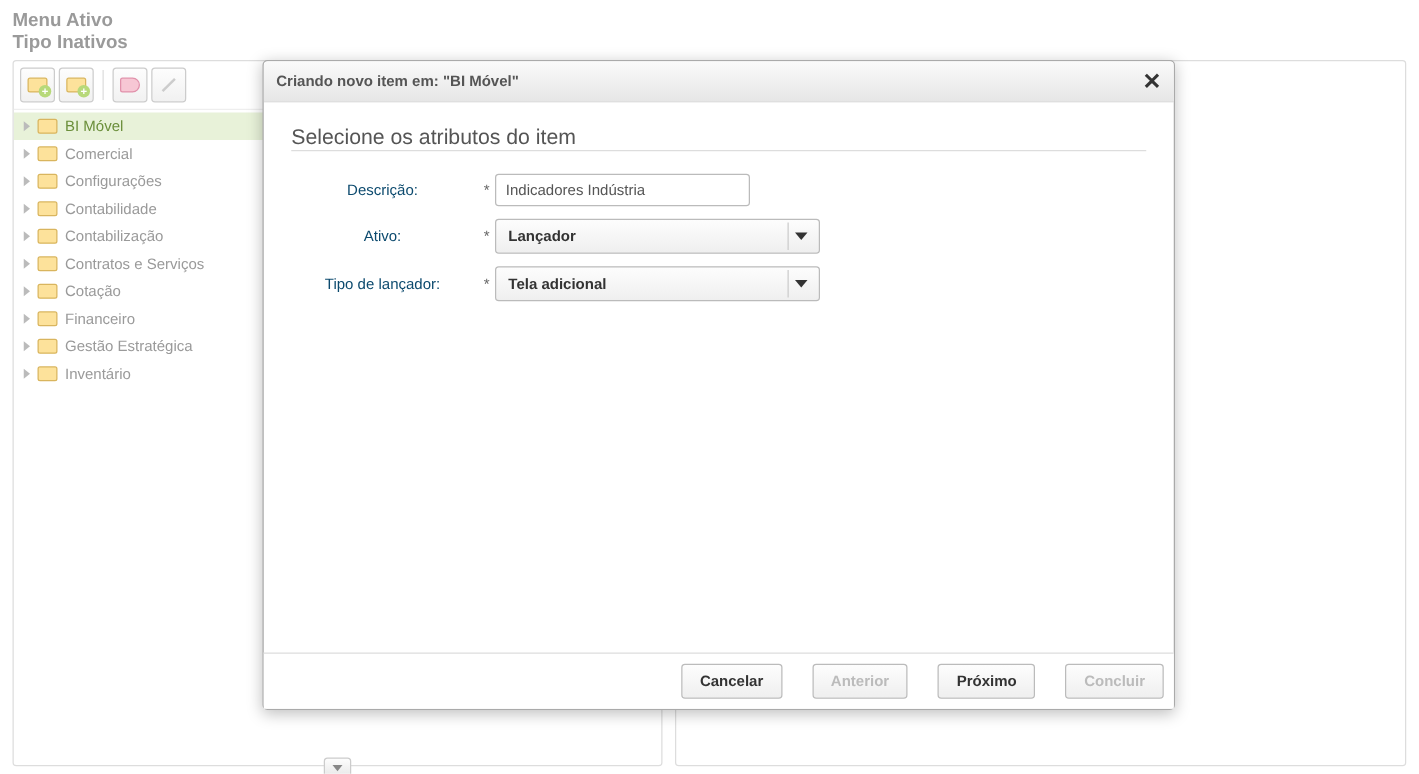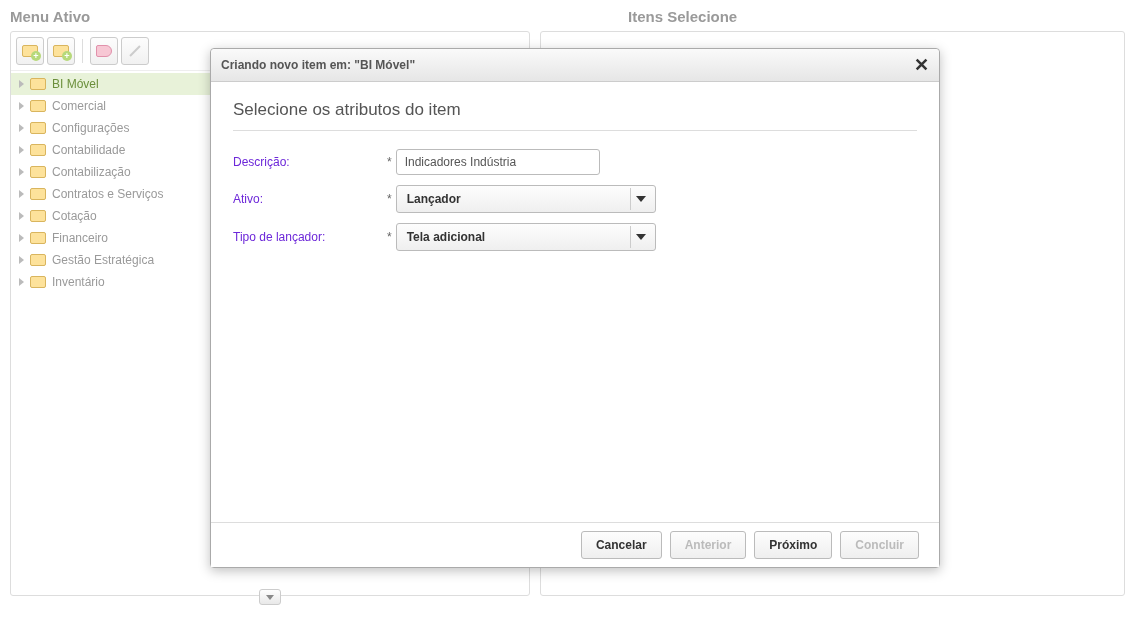--- a/index.html
+++ b/index.html
@@ -13,20 +13,21 @@
       color: #666;
       background: #fff;
       width: 1135px;
       height: 619px;
       position: relative;
       overflow: hidden;
     }
     .header {
       display: flex;
       padding: 8px 10px 6px 10px;
+      flex-direction: column;
     }
     .header-left {
       width: 618px;
       font-size: 15px;
       font-weight: bold;
       color: #9a9a9a;
     }
     .header-right {
       font-size: 15px;
       font-weight: bold;
@@ -207,37 +208,36 @@
     }
     .dialog-body {
       padding: 18px 22px 10px 22px;
       flex: 1;
       overflow: auto;
     }
     .dialog-heading {
       font-size: 17px;
       color: #555;
       font-weight: normal;
-      margin-bottom: 10px;
     }
     .dialog-divider {
       border: none;
       border-top: 1px solid #ddd;
       margin-bottom: 18px;
     }
     .form-row {
       display: flex;
       align-items: center;
       margin-bottom: 10px;
     }
     .form-label {
       width: 150px;
-      text-align: left;
-      font-size: 12px;
-      color: #6d28d9;
+      text-align: center;
+      font-size: 12px;
+      color: #0c4a6e;
       padding-right: 4px;
     }
     .form-required {
       color: #666;
       margin: 0 4px;
       font-size: 12px;
     }
     .form-input {
       width: 204px;
       height: 26px;
@@ -276,24 +276,24 @@
       width: 0;
       height: 0;
       border-left: 5px solid transparent;
       border-right: 5px solid transparent;
       border-top: 6px solid #333;
     }
 
     .dialog-footer {
       border-top: 1px solid #ddd;
       background: #fff;
-      padding: 8px 20px;
+      padding: 8px 8px;
       display: flex;
       justify-content: flex-end;
-      gap: 8px;
+      gap: 24px;
     }
     .dlg-btn {
       height: 28px;
       padding: 0 14px;
       border: 1px solid #bbb;
       border-radius: 3px;
       background: linear-gradient(#fdfdfd, #efefef);
       font-size: 12px;
       font-weight: bold;
       color: #333;
@@ -304,21 +304,21 @@
       color: #bbb;
       cursor: default;
       text-align: right;
     }
   </style>
 </head>
 <body>
 
 <div class="header">
   <div class="header-left">Menu Ativo</div>
-  <div class="header-right">Itens Selecione</div>
+  <div class="header-right">Tipo Inativos</div>
 </div>
 
 <div class="main-container">
   <div class="left-panel">
     <div class="toolbar">
       <div class="toolbar-btn">
         <span class="folder-plus"></span>
       </div>
       <div class="toolbar-btn">
         <span class="folder-plus"></span>

